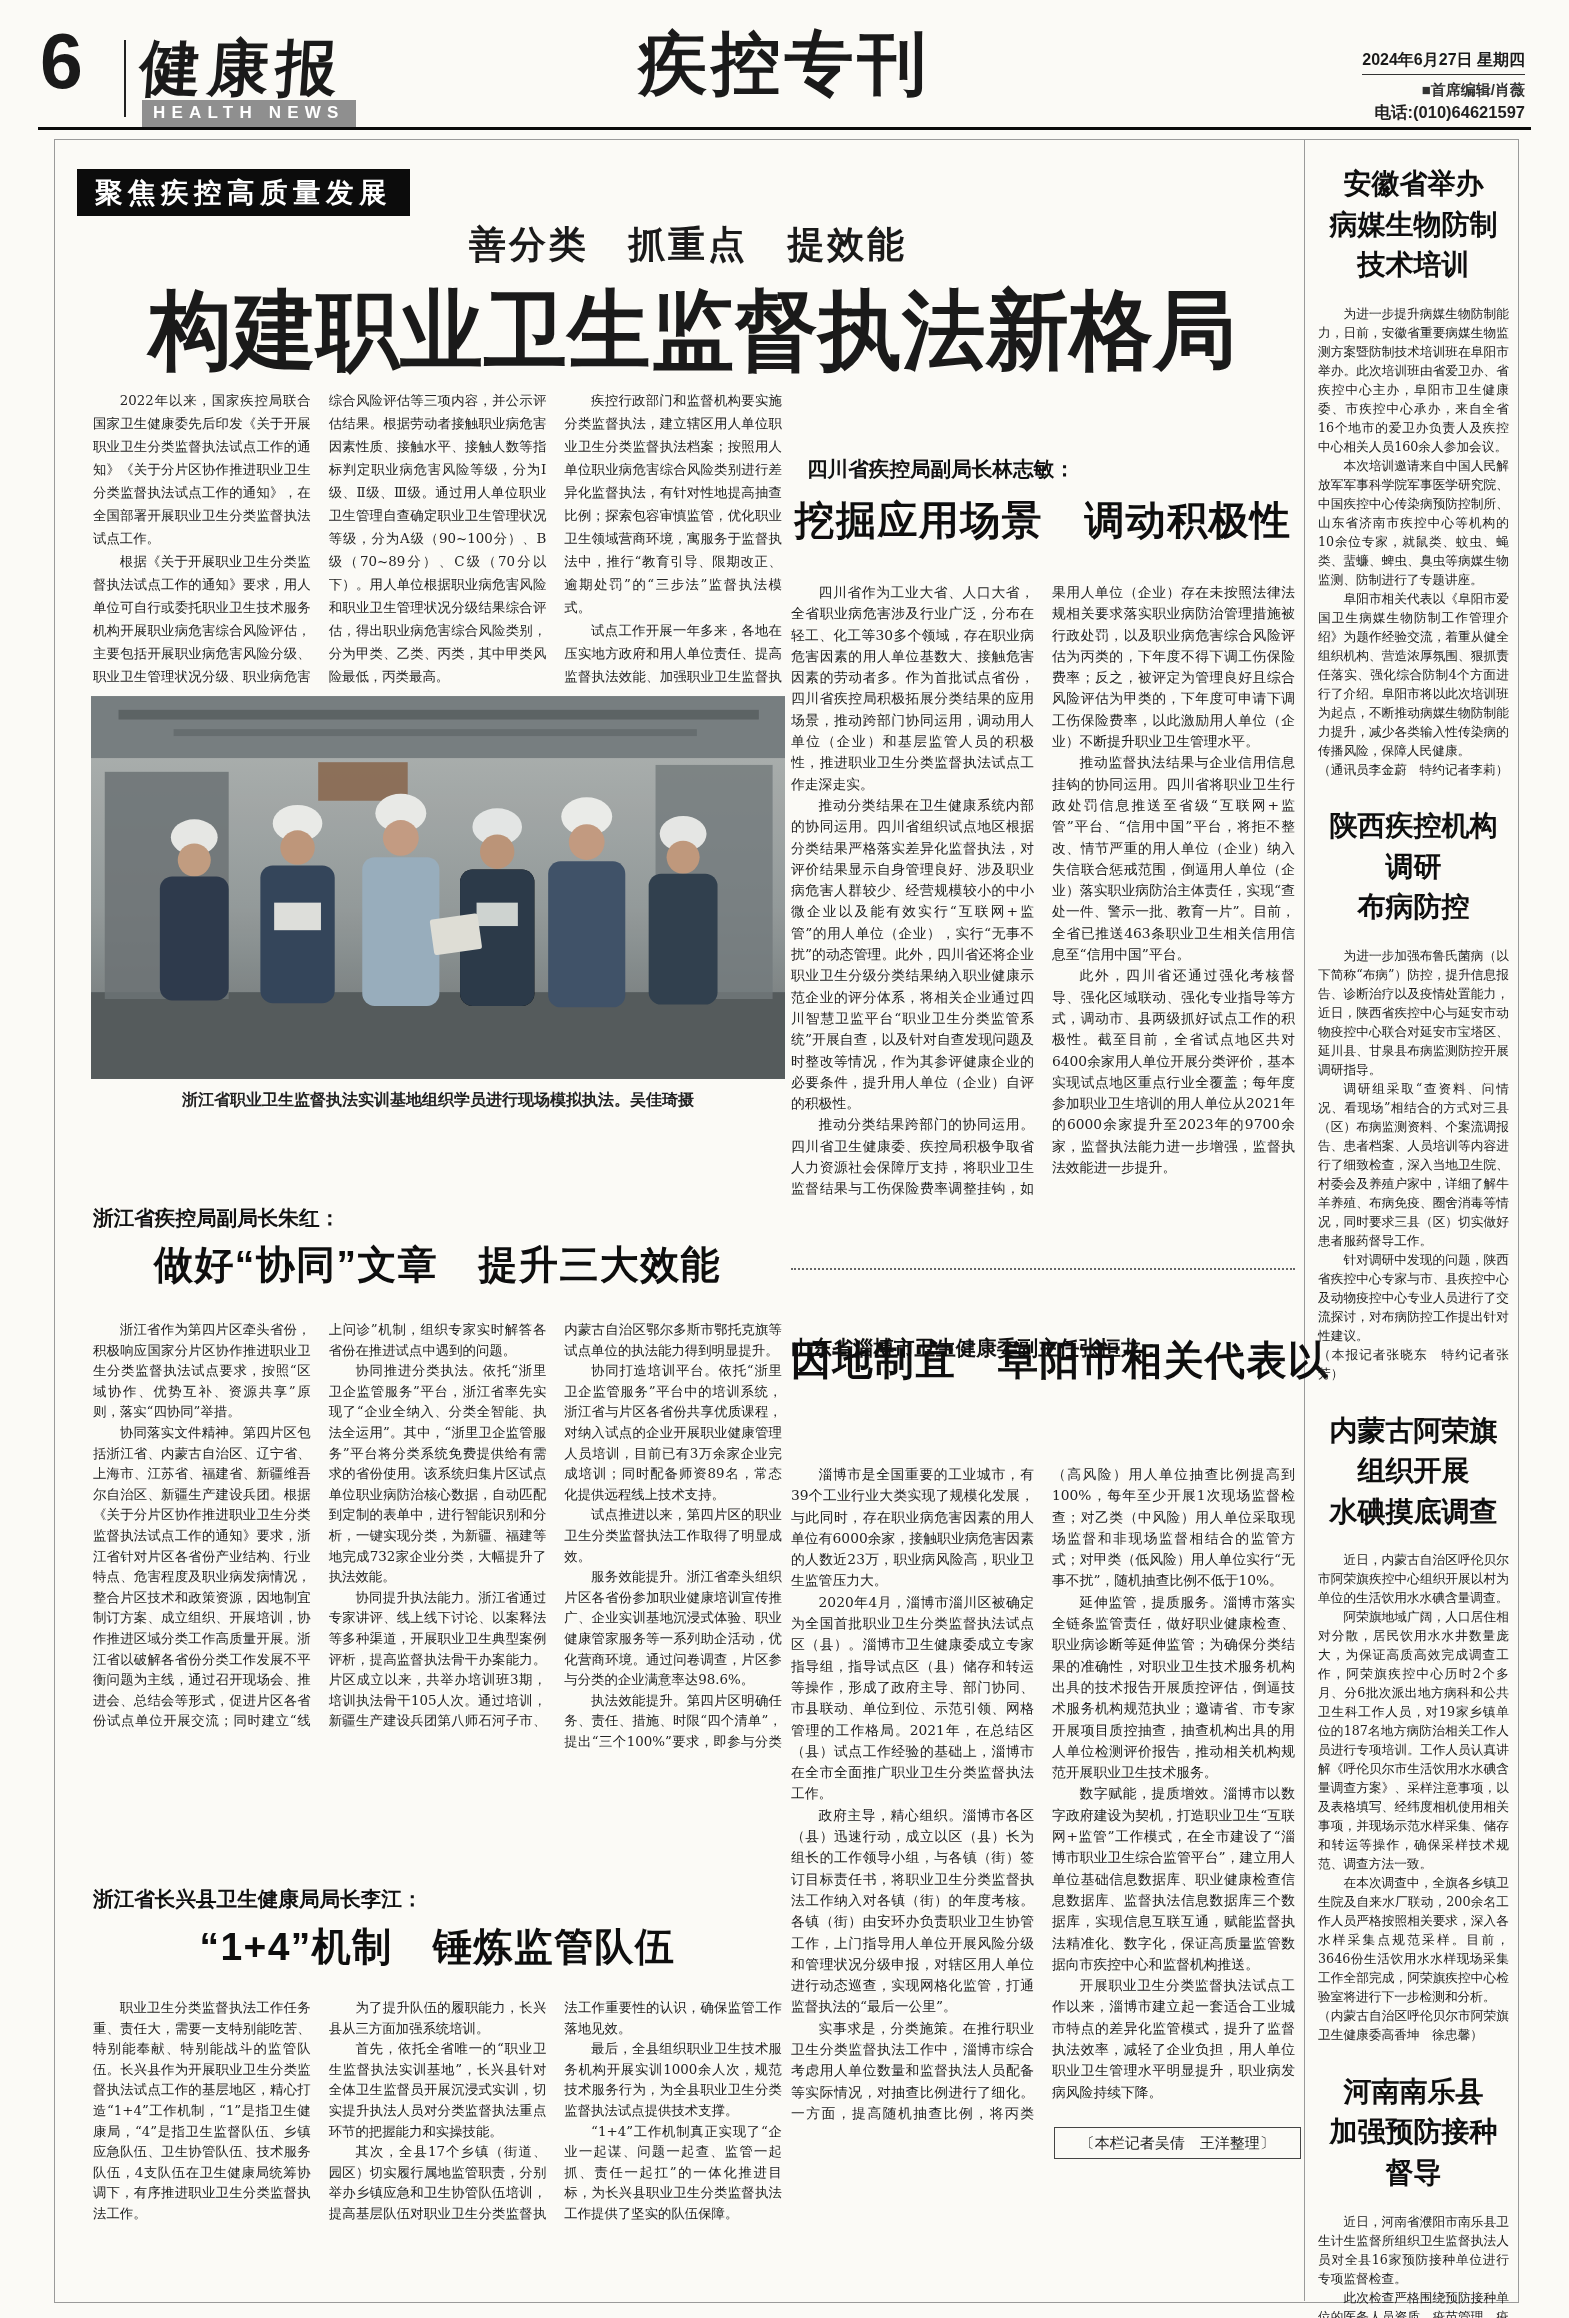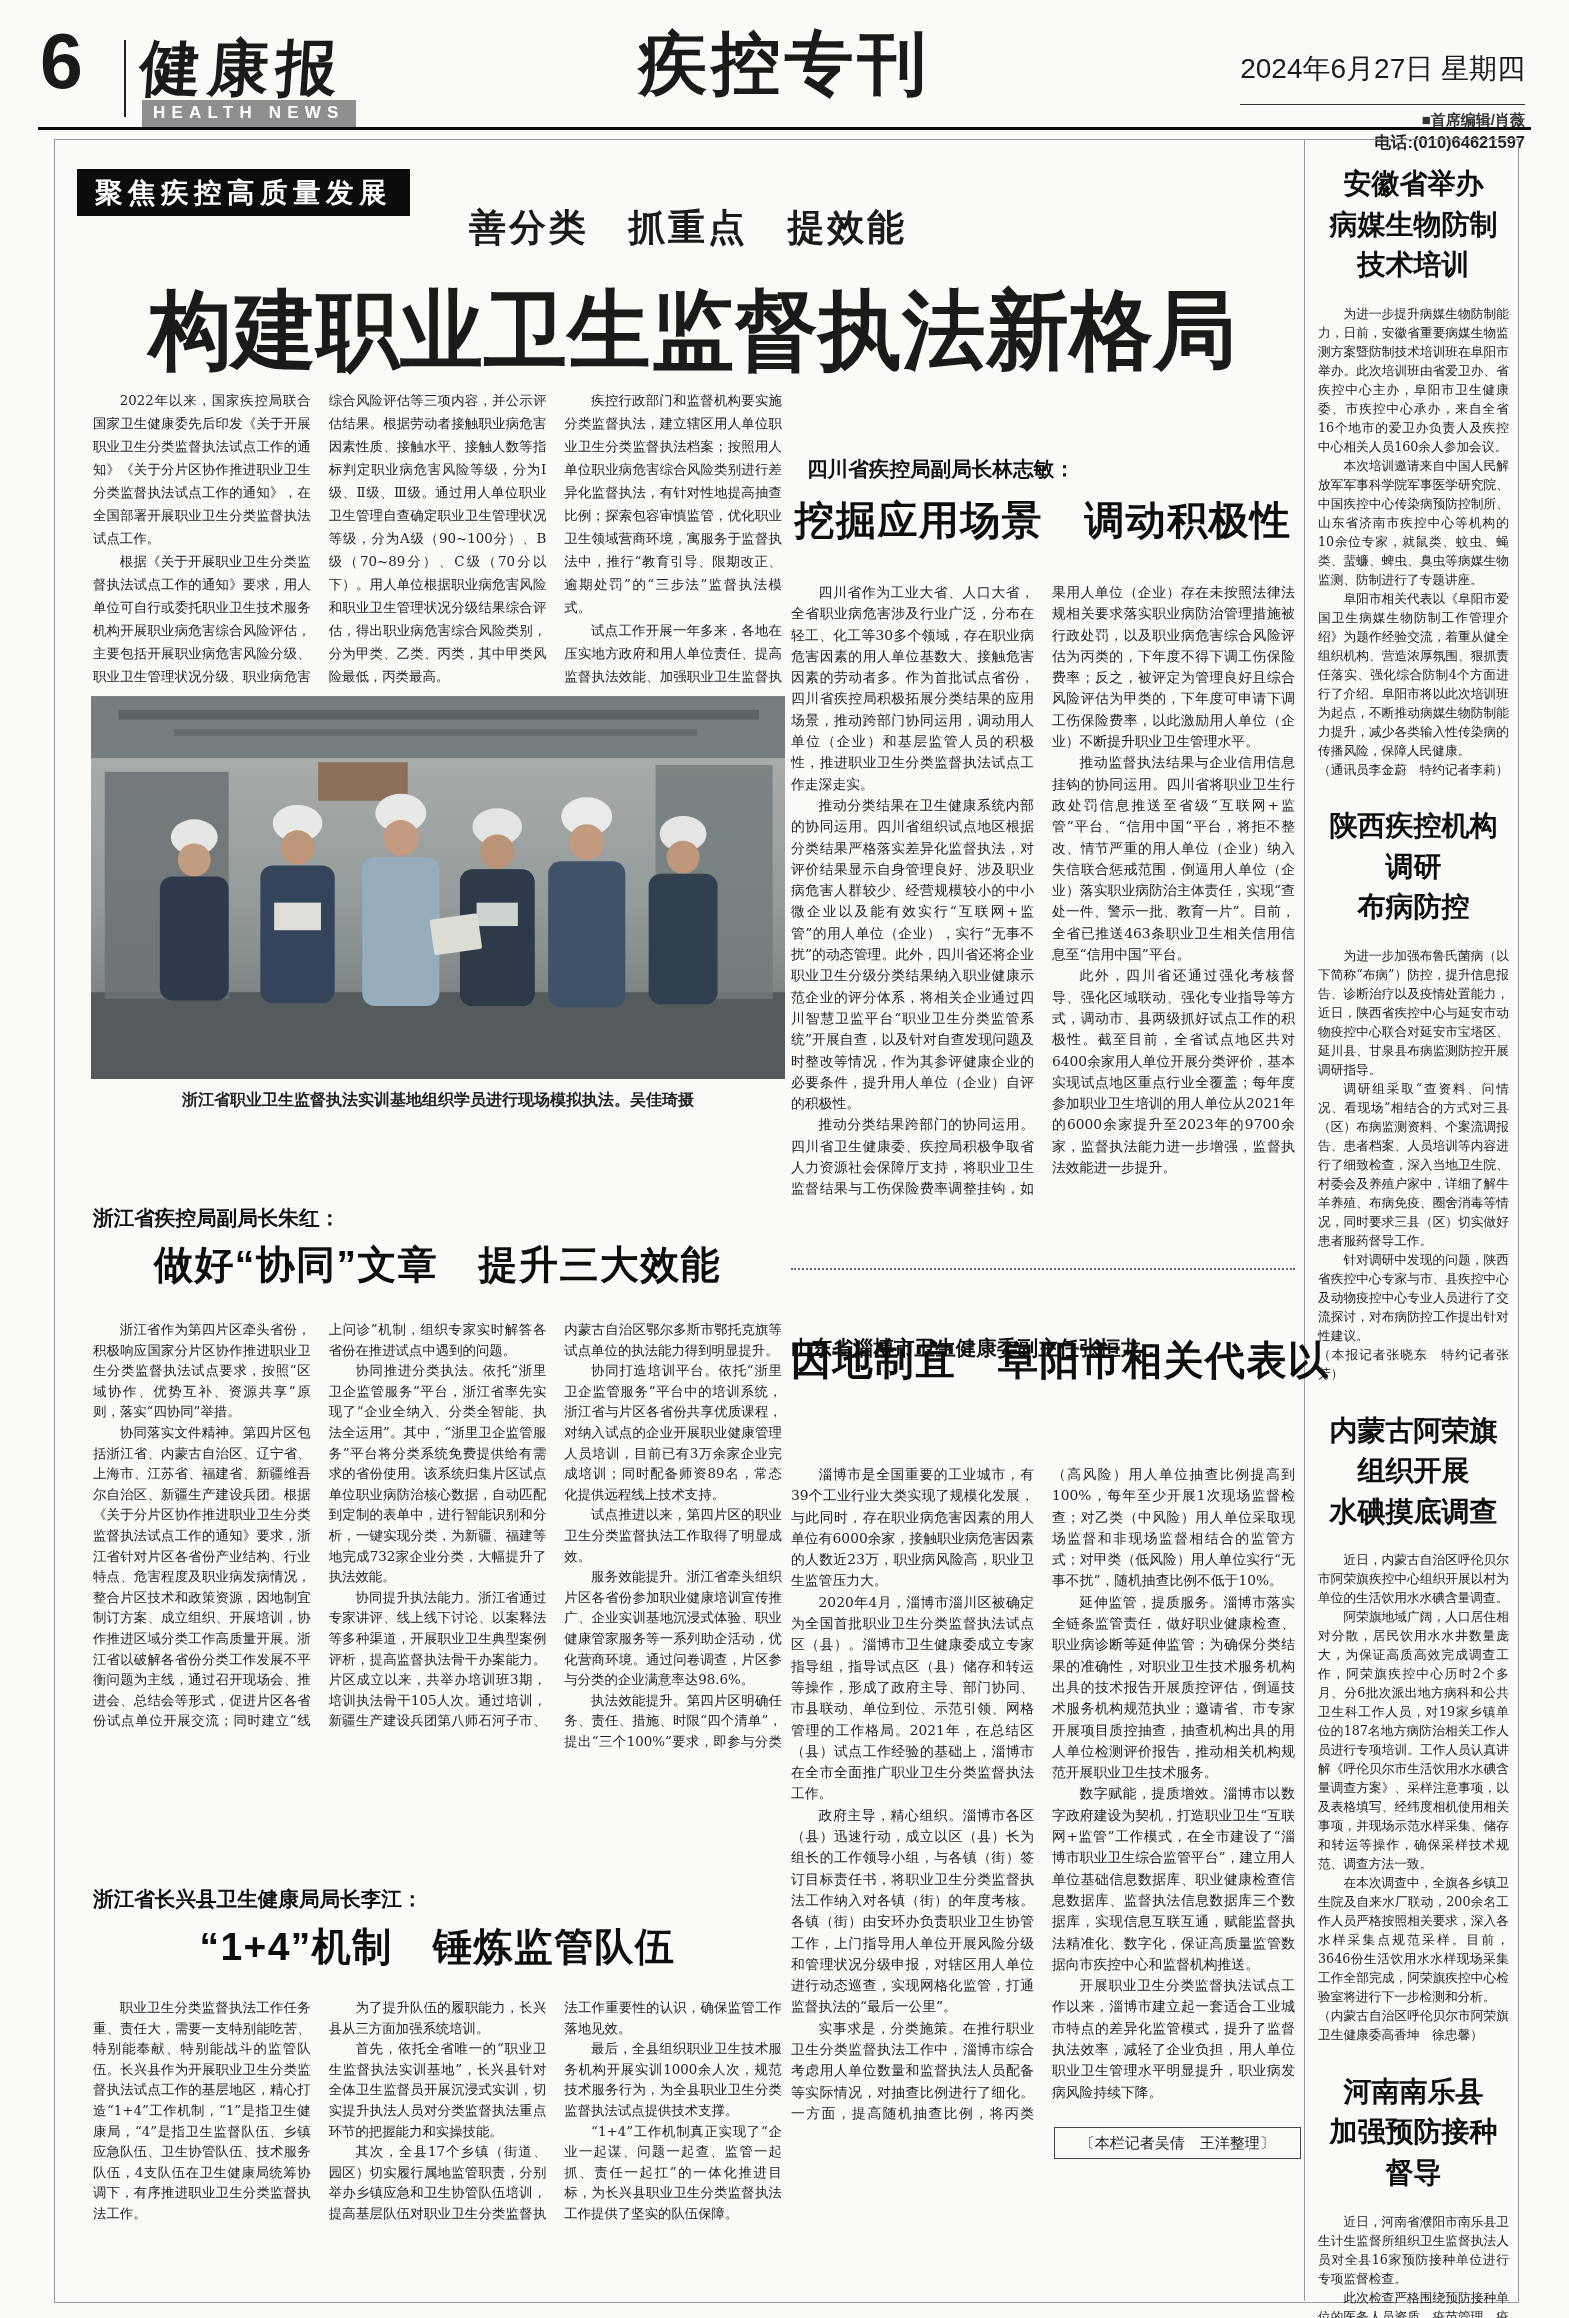--- a/index.html
+++ b/index.html
@@ -12,30 +12,30 @@
   .abs{position:absolute;}
   
   .page-no{left:40px;top:23.4px;font-family:"Liberation Sans",sans-serif;font-weight:900;font-size:77px;line-height:1;}
   .mast-divider{left:124px;top:40px;width:2.1px;height:77px;background:#222;}
   .mast-cn{left:140px;top:27.5px;font-size:61px;font-weight:900;letter-spacing:6.9px;transform:skewX(-4deg);font-family:"DejaVu Serif",serif;}
   .mast-en{left:142px;top:100px;background:#8f8f8f;color:#fff;font-family:"Liberation Sans",sans-serif;
            font-weight:700;font-size:17px;letter-spacing:6.2px;padding:3.4px 11px;}
   .section-title{left:50%;top:18px;transform:translateX(-50%);font-family:"Liberation Sans",sans-serif;
            font-weight:900;font-size:69px;letter-spacing:4.1px;}
   .date-block{right:44px;top:50px;text-align:right;font-family:"Liberation Sans",sans-serif;}
-  .date-line{font-size:28px;font-weight:400;border-bottom:1.4px solid #333;padding-bottom:16px;}
+  .date-line{font-size:16px;font-weight:700;border-bottom:1.4px solid #333;padding-bottom:3px;}
   .editor-line{font-size:15px;margin-top:5.5px;color:#333;font-weight:700;}
   .phone-line{font-size:16.5px;margin-top:2.8px;color:#222;font-weight:700;}
   .top-rule{left:38px;top:127px;width:1493px;height:3.4px;background:#0b0b0b;}
   .frame{left:54px;top:139px;width:1463px;height:2162px;border:0.7px solid #9a9a9a;}
   .sidebar-rule{left:1304px;top:139px;width:0.7px;height:2162px;background:#9a9a9a;}
   
   .kicker{left:77px;top:169px;background:#0c0c0c;color:#fff;font-size:27.5px;font-weight:900;
           padding:5.5px 18px;letter-spacing:5.5px;font-family:"DejaVu Serif",serif;}
-  .lead-overline{left:289px;top:203px;width:798px;text-align:center;font-family:"Liberation Sans",sans-serif;
+  .lead-overline{left:289px;top:220px;width:798px;text-align:center;font-family:"Liberation Sans",sans-serif;
           font-weight:900;font-size:37px;letter-spacing:2.8px;}
   .lead-headline{left:91px;top:274px;width:1204px;text-align:center;font-family:"Liberation Sans",sans-serif;
           font-weight:900;font-size:83px;letter-spacing:0.7px;transform:scaleY(1.04);transform-origin:top;white-space:nowrap;}
   .intro{left:93px;top:389px;width:689px;height:308px;column-count:3;column-gap:18px;
          font-size:13.4px;line-height:23px;text-align:justify;text-justify:inter-character;color:#222;overflow:hidden;}
   .intro .para{margin:0;text-indent:2em;}
   .photo-wrap{left:91px;top:696px;width:694px;height:383px;background:#9aa0a2;overflow:hidden;}
   .photo-caption{left:91px;top:1090px;width:694px;text-align:center;font-size:16px;font-weight:700;
          font-family:Liberation Mono, monospace;color:#222;}
   

